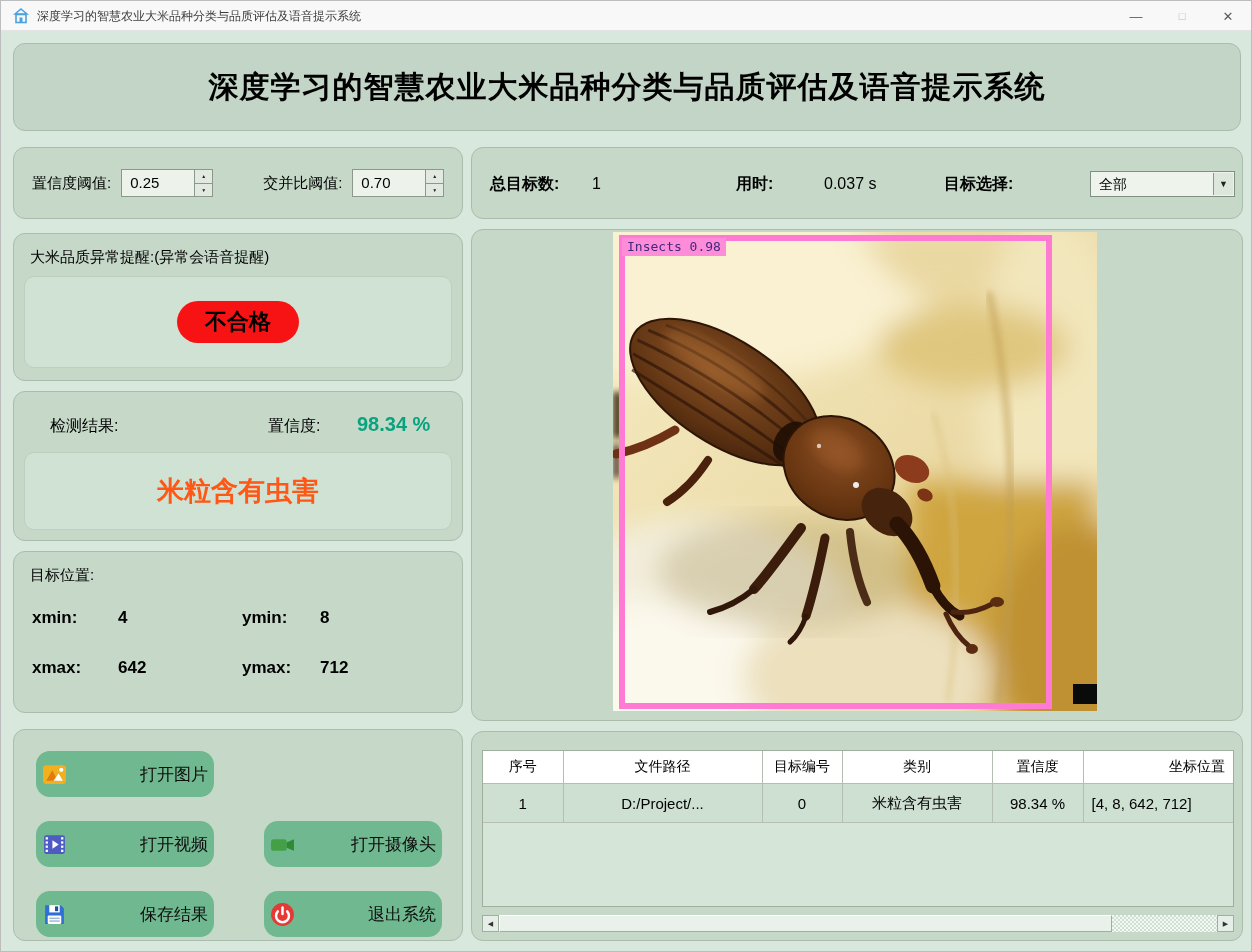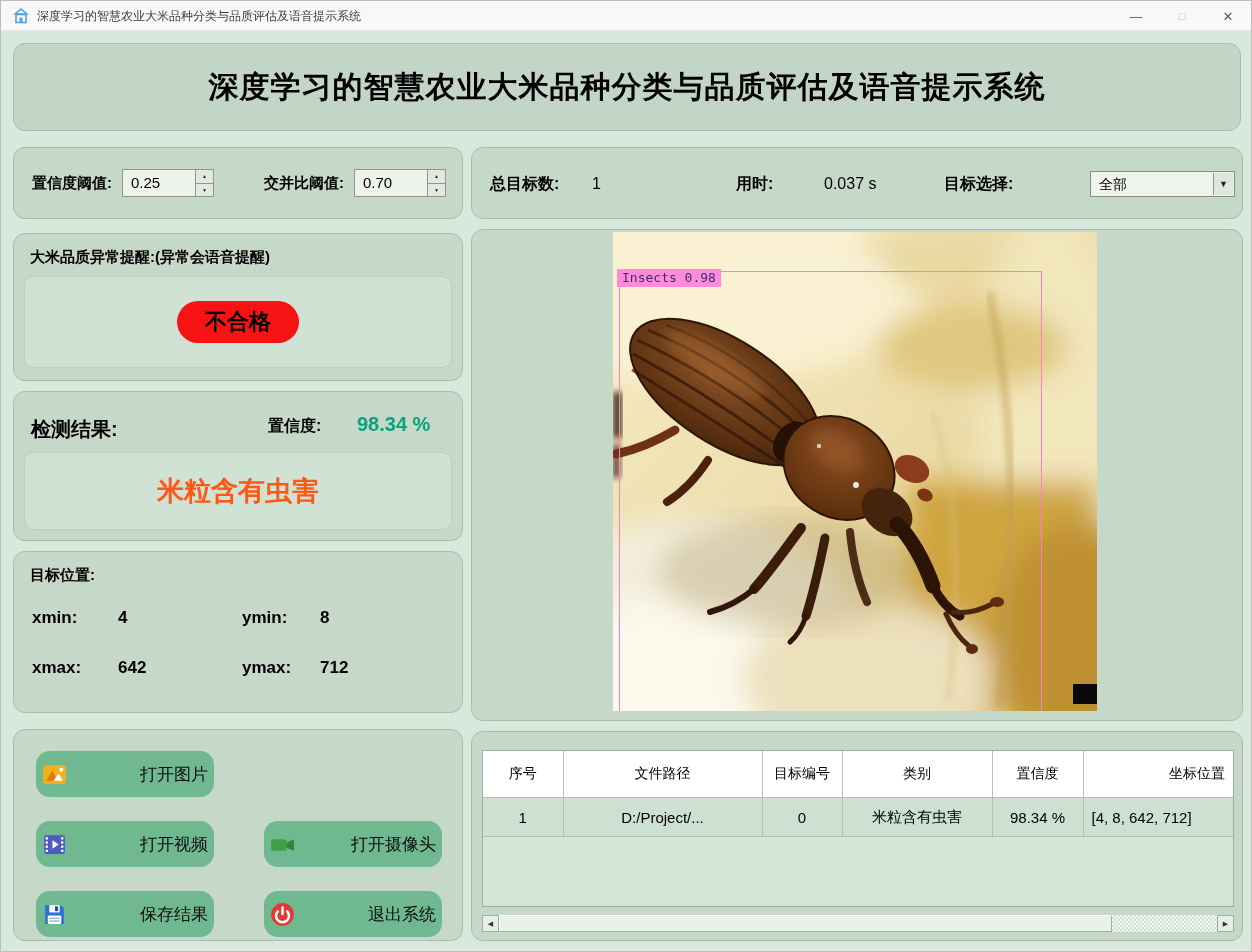--- a/index.html
+++ b/index.html
@@ -18,21 +18,21 @@
     font-size:13px;color:#5a5a5a;cursor:default;}
   .tb-btn.max{color:#b9b9b9;font-size:11px;}
   
   .app{position:absolute;left:0;top:30px;width:1252px;height:922px;background:#d9e8dc;}
   .panel{position:absolute;background:#c6d9c9;border:1px solid #aabcac;border-radius:12px;box-sizing:border-box;}
   .header-panel{left:12px;top:12px;width:1228px;height:88px;background:#c2d5c6;
     display:flex;align-items:center;justify-content:center;}
   .header-title{font-size:30px;font-weight:700;color:#000;letter-spacing:1px;}
   
   .thr-panel{left:12px;top:116px;width:450px;height:72px;display:flex;align-items:center;padding-left:18px;}
-  .lbl{font-size:15px;font-weight:700;color:#000;}
+  .lbl{font-size:15px;font-weight:400;color:#000;}
   .spin{position:relative;width:92px;height:28px;background:#edf3ea;border:1px solid #8a998b;
     box-sizing:border-box;margin-left:10px;}
   .spin-val{position:absolute;left:8px;top:0;line-height:26px;font-size:15px;color:#000;}
   .spin-btns{position:absolute;right:0;top:0;bottom:0;width:17px;border-left:1px solid #8a998b;
     display:flex;flex-direction:column;}
   .spin-btn{flex:1;background:#e2e9e0;display:flex;align-items:center;justify-content:center;
     font-size:5px;color:#222;}
   .spin-btn.up{border-bottom:1px solid #8a998b;}
   .thr-gap{margin-left:50px;}
   
@@ -47,49 +47,49 @@
     font-size:9px;color:#222;}
   
   .alert-panel{left:12px;top:202px;width:450px;height:148px;}
   .alert-label{position:absolute;left:16px;top:14px;}
   .inner-box{position:absolute;background:#cfe2d3;border:1px solid #bdcfbf;border-radius:10px;}
   .alert-box{left:10px;top:42px;right:10px;bottom:12px;display:flex;align-items:center;justify-content:center;}
   .badge{width:122px;height:42px;border-radius:21px;display:flex;align-items:center;justify-content:center;
     font-size:22px;font-weight:700;color:#000;}
   
   .result-panel{left:12px;top:360px;width:450px;height:150px;}
-  .res-label{position:absolute;left:17px;top:24px;font-size:20px;}
+  .res-label{position:absolute;left:36px;top:24px;font-size:16px;}
   .res-conf-label{position:absolute;left:254px;top:24px;font-size:16px;}
   .res-conf-val{position:absolute;left:343px;top:21px;font-size:20px;font-weight:700;}
   .res-box{left:10px;top:60px;right:10px;bottom:10px;display:flex;align-items:center;justify-content:center;}
   .res-text{font-size:27px;font-weight:700;}
   
   .pos-panel{left:12px;top:520px;width:450px;height:162px;}
   .pos-title{position:absolute;left:16px;top:14px;}
   .pos-panel .pv{position:absolute;font-size:17px;font-weight:700;color:#000;}
   
   .btn-panel{left:12px;top:698px;width:450px;height:212px;}
   .gbtn{position:absolute;width:178px;height:46px;background:#6fb890;border:none;border-radius:14px;
     display:flex;align-items:center;justify-content:space-between;gap:9px;font-family:inherit;
     font-size:17px;color:#0d0d0d;cursor:pointer;}
   .gbtn svg{width:25px;height:25px;flex:none;}
   
   .viewer-panel{left:470px;top:198px;width:772px;height:492px;}
   .photo{position:absolute;left:141px;top:2px;width:484px;height:479px;overflow:hidden;}
-  .bbox{position:absolute;left:6px;top:3px;width:421px;height:462px;border:1px solid #4c1d95;box-sizing:content-box;margin-top:36px;}
+  .bbox{position:absolute;left:6px;top:3px;width:421px;height:462px;border:6px solid #4c1d95;box-sizing:content-box;}
   .bbox-label{position:absolute;left:-3px;top:-3px;height:18px;padding:0 5px;background:#ff8cd9;
     font-family:"DejaVu Sans Mono",monospace;font-size:13px;line-height:18px;color:#402a7e;white-space:nowrap;}
   .black-chip{position:absolute;left:460px;top:452px;width:24px;height:20px;background:#0a0a0a;}
   
   .table-panel{left:470px;top:700px;width:772px;height:210px;}
   .tbl-viewport{position:absolute;left:10px;top:18px;width:752px;height:157px;background:#d5e6d9;
     border:1px solid #9fae9f;box-sizing:border-box;overflow:hidden;}
   table.res{border-collapse:collapse;table-layout:fixed;width:750px;}
   table.res th{background:#fff;height:30px;font-size:14px;font-weight:500;color:#000;
-    border-right:1px solid #b5beb5;border-bottom:1px solid #b5beb5;text-align:center;padding:8px;}
+    border-right:1px solid #b5beb5;border-bottom:1px solid #b5beb5;text-align:center;padding:1px;}
   table.res th:last-child{text-align:right;padding-right:8px;border-right:none;}
   table.res td{background:#cde0d2;height:38px;font-size:15px;color:#000;
     border-right:1px solid #b5beb5;border-bottom:1px solid #b5beb5;text-align:center;padding:0;}
   table.res td:last-child{border-right:none;text-align:left;padding-left:8px;}
   td.c-path{text-align:left;padding-left:10px;}
   
   .hscroll{position:absolute;left:10px;top:183px;width:752px;height:17px;display:flex;}
   .sb-btn{width:17px;height:17px;background:#e6efe7;border:1px solid #9fae9f;box-sizing:border-box;
     display:flex;align-items:center;justify-content:center;font-size:7px;color:#333;flex:none;}
   .sb-thumb{width:613px;height:17px;background:#e9f1ea;border:1px solid #9fae9f;

